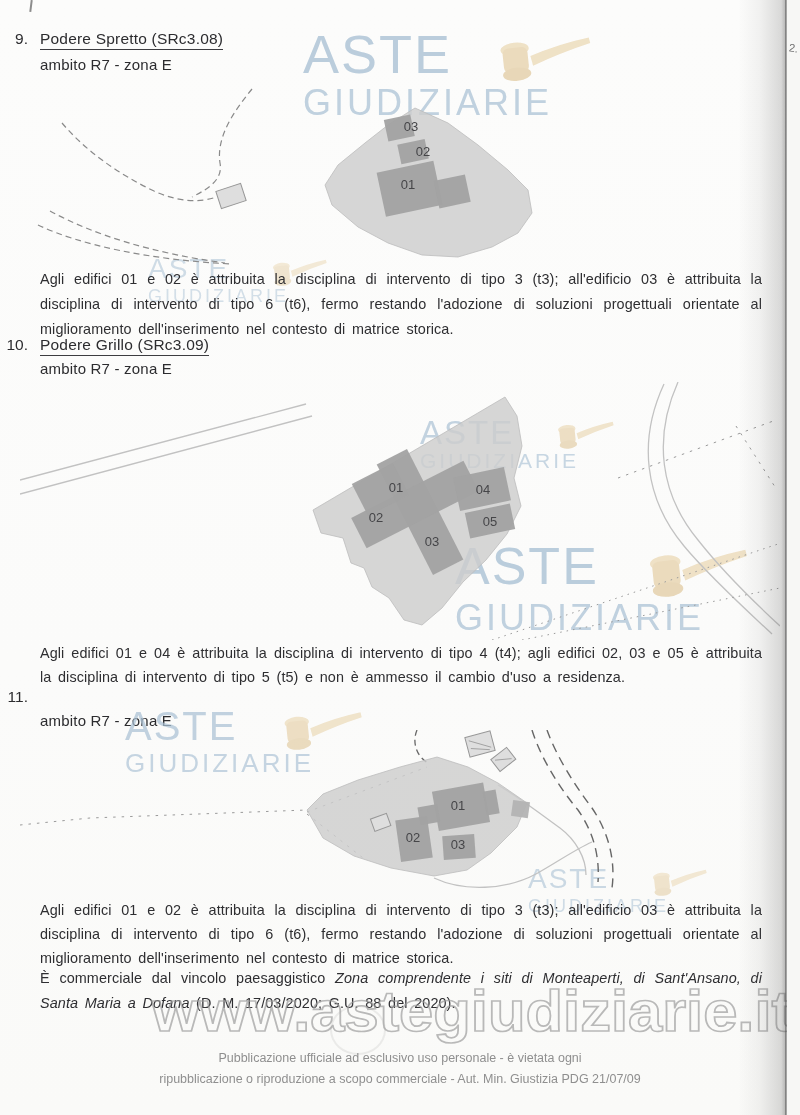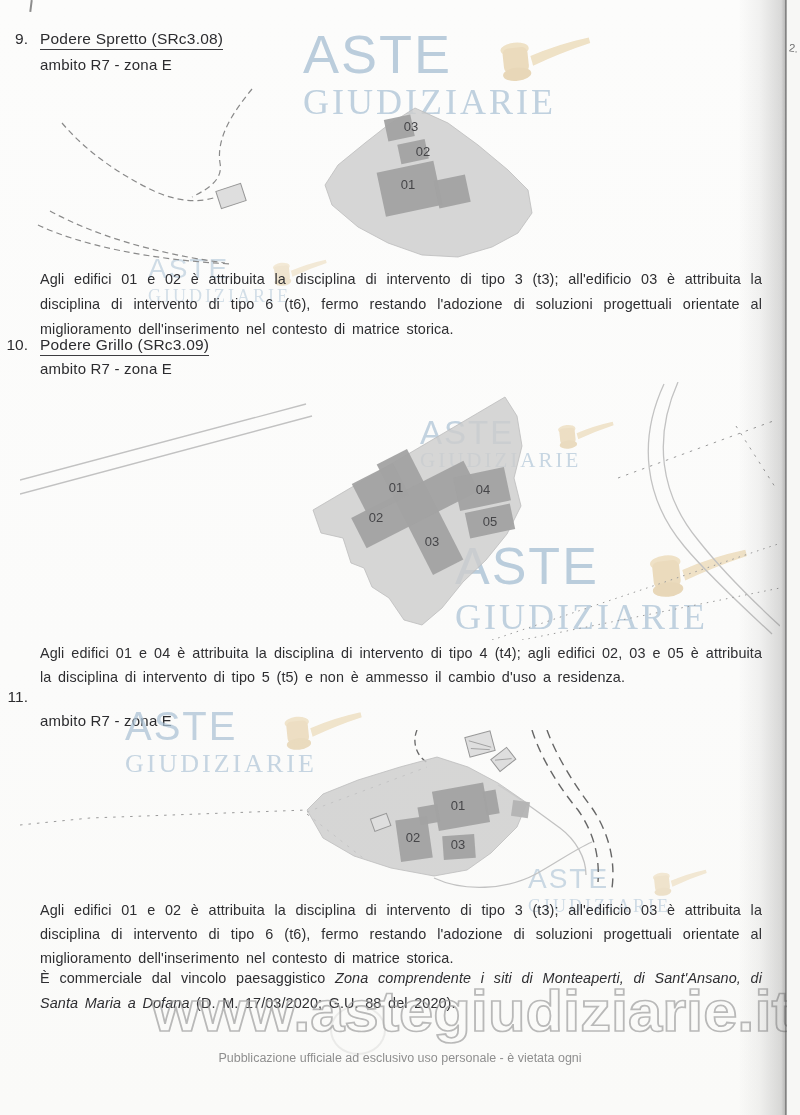--- a/index.html
+++ b/index.html
@@ -39,21 +39,21 @@
   .blabel{font-family:"Liberation Sans",sans-serif;font-size:13px;fill:#454548;text-anchor:middle;}
   .road{fill:none;stroke:#8a8a8a;stroke-width:1.2;}
   .road-lt{fill:none;stroke:#c2c2c2;stroke-width:1.3;}
   .dash{stroke-dasharray:6 4;}
   .dashlg{stroke-dasharray:9 6;stroke-width:1.4;stroke:#666;}
   .dashdot{stroke-dasharray:2.5 6;stroke:#9a9a9a;stroke-width:1;}
   .dot{stroke-dasharray:1.5 5;stroke:#9a9a9a;stroke-width:1;}
   
   .wm{position:absolute;z-index:1;color:#abc2d5;line-height:.92;letter-spacing:2px;opacity:.8;}
   .wm .l1{display:flex;gap:32px;}
-  .wm .giud{letter-spacing:3px;opacity:.92;font-family:Liberation Serif, serif;}
+  .wm .giud{letter-spacing:3px;opacity:.92;}
   .gavel{flex:none;transform:rotate(-6deg);opacity:.9;}
   .wm1{left:303px;top:30px;}  .wm1 .aste{font-size:54px;} .wm1 .giud{font-size:36px;} .wm1 .gavel{width:100px;height:56px;margin-left:10px;}
   .wm2{left:148px;top:256px;opacity:.55;} .wm2 .aste{font-size:28px;} .wm2 .giud{font-size:18px;} .wm2 .gavel{width:60px;height:32px;margin-left:8px;}
   .wm3{left:420px;top:418px;opacity:.7;} .wm3 .aste{font-size:33px;} .wm3 .giud{font-size:21px;} .wm3 .gavel{width:62px;height:33px;margin-left:8px;}
   .wm4{left:455px;top:543px;} .wm4 .aste{font-size:52px;} .wm4 .giud{font-size:36px;} .wm4 .gavel{width:108px;height:58px;margin-left:12px;}
   .wm5{left:125px;top:708px;opacity:.72;} .wm5 .aste{font-size:40px;} .wm5 .giud{font-size:26px;} .wm5 .gavel{width:86px;height:44px;margin-left:10px;}
   .wm6{left:528px;top:866px;opacity:.6;} .wm6 .aste{font-size:28px;} .wm6 .giud{font-size:18px;} .wm6 .gavel{width:60px;height:32px;margin-left:8px;}
   .url-wm{position:absolute;left:150px;top:975px;z-index:3;}
   .logo-circle{position:absolute;left:330px;top:1005px;width:52px;height:46px;border:2px solid rgba(120,120,120,.12);border-radius:50%;z-index:1;}
   
@@ -251,20 +251,21 @@
 
   <div class="para p4"><span>È commerciale dal vincolo paesaggistico </span><span class="it">Zona comprendente i siti di Monteaperti, di Sant'Ansano, di Santa Maria a Dofana</span><span> (D. M. 17/03/2020; G.U. 88 del 2020).</span></div>
 
   <div class="logo-circle"></div>
   <svg class="url-wm" width="650" height="72" viewBox="0 0 650 72">
     <text x="2" y="56" textLength="640" lengthAdjust="spacingAndGlyphs" font-family="Liberation Sans, sans-serif" font-weight="bold" font-size="58" fill="rgba(255,255,255,0.05)" stroke="#9e9e9e" stroke-width="1.7" opacity="0.7">www.astegiudiziarie.it</text>
   </svg>
 
   <div class="footer">
     <div>Pubblicazione ufficiale ad esclusivo uso personale - è vietata ogni</div>
+    <div>ripubblicazione o riproduzione a scopo commerciale - Aut. Min. Giustizia PDG 21/07/09</div>
   </div>
 
   <div class="edge-shadow"></div>
   <div class="edge-line"></div>
   <div class="edge-right"></div>
   <div class="edge-mark">2.</div>
 
 </div>
 
 </body></html>

